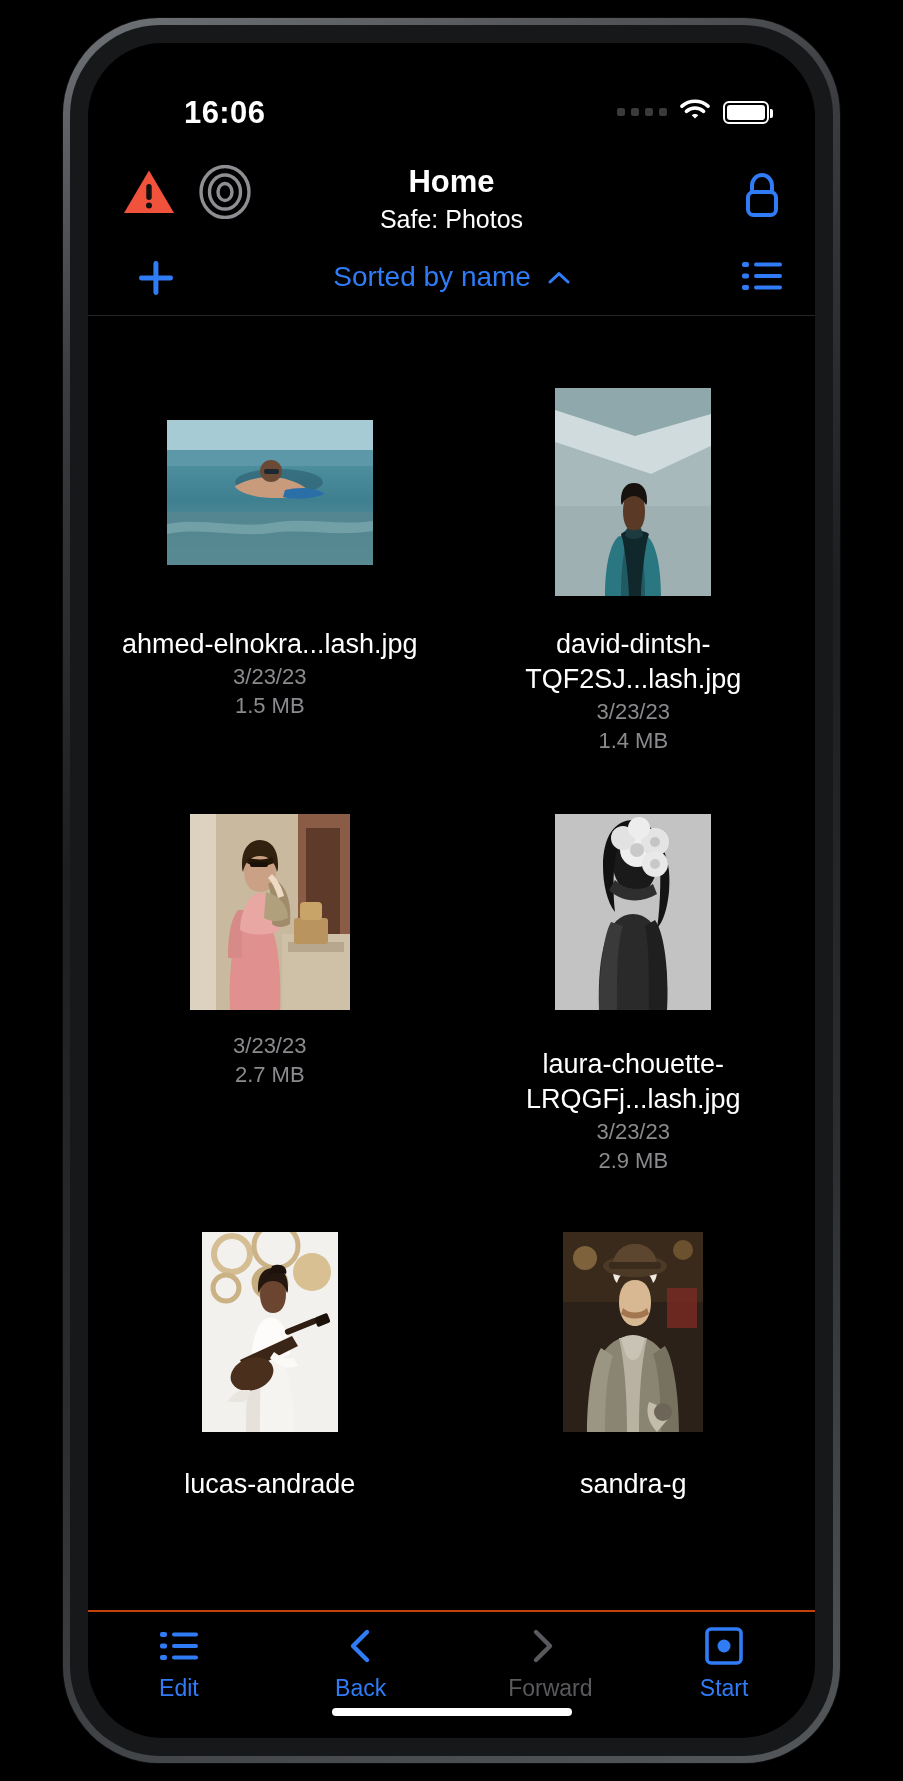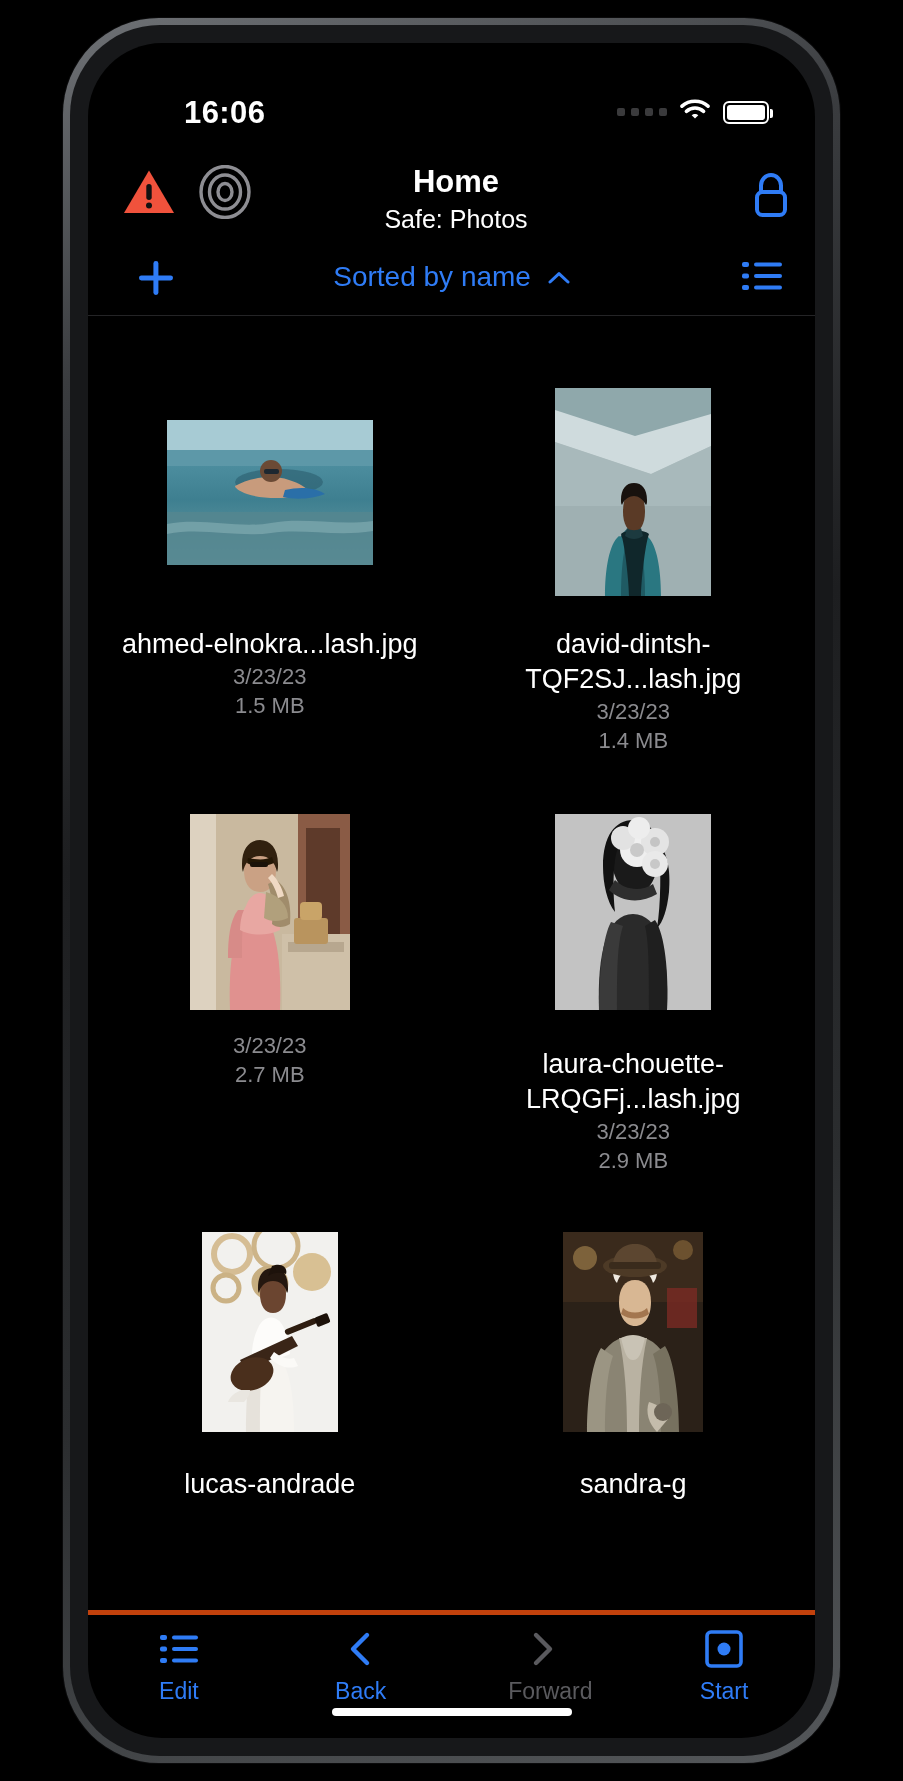--- a/index.html
+++ b/index.html
@@ -119,21 +119,20 @@
     display: block;
   }
 
   
   .navbar {
     position: absolute;
     left: 0;
     top: 112px;
     width: 100%;
     height: 92px;
-    padding-left: 9px;
   }
   .nav-left {
     position: absolute;
     left: 34px;
     top: 10px;
     display: flex;
     align-items: center;
     gap: 22px;
   }
   .warn-ico { width: 54px; height: 50px; display:block; }
@@ -254,21 +253,21 @@
     line-height: 29px;
     text-align: center;
   }
 
   
   .tabbar {
     position: absolute;
     left: 0; right: 0;
     bottom: 0;
     height: 128px;
-    border-top: 5px solid #c2410c;
+    border-top: 2px solid #c2410c;
     display: flex;
     align-items: flex-start;
     padding-top: 14px;
     box-sizing: border-box;
   }
   .tab {
     flex: 1;
     display: flex;
     flex-direction: column;
     align-items: center;

